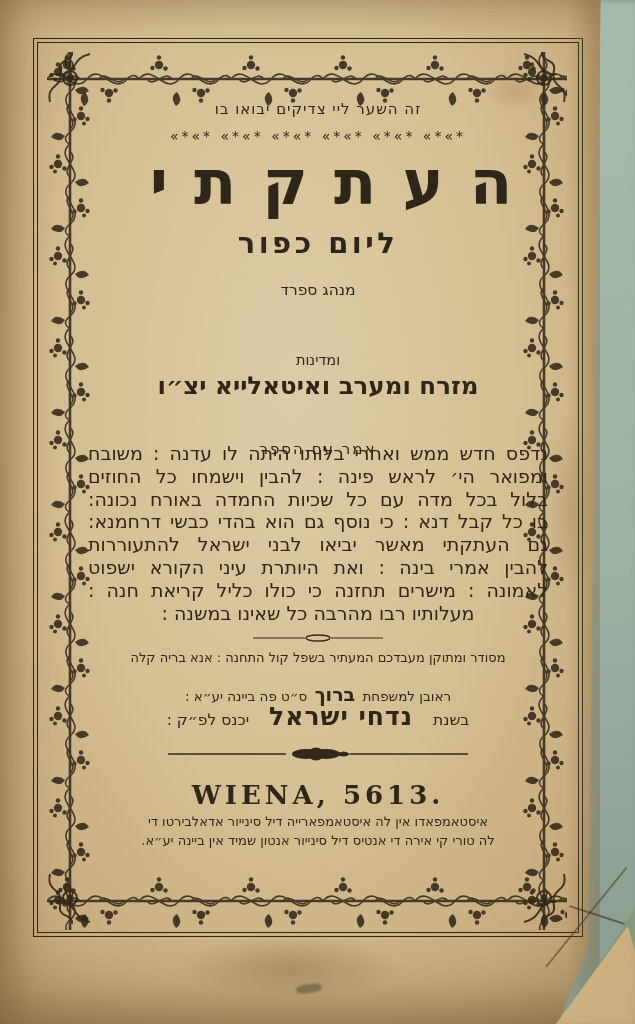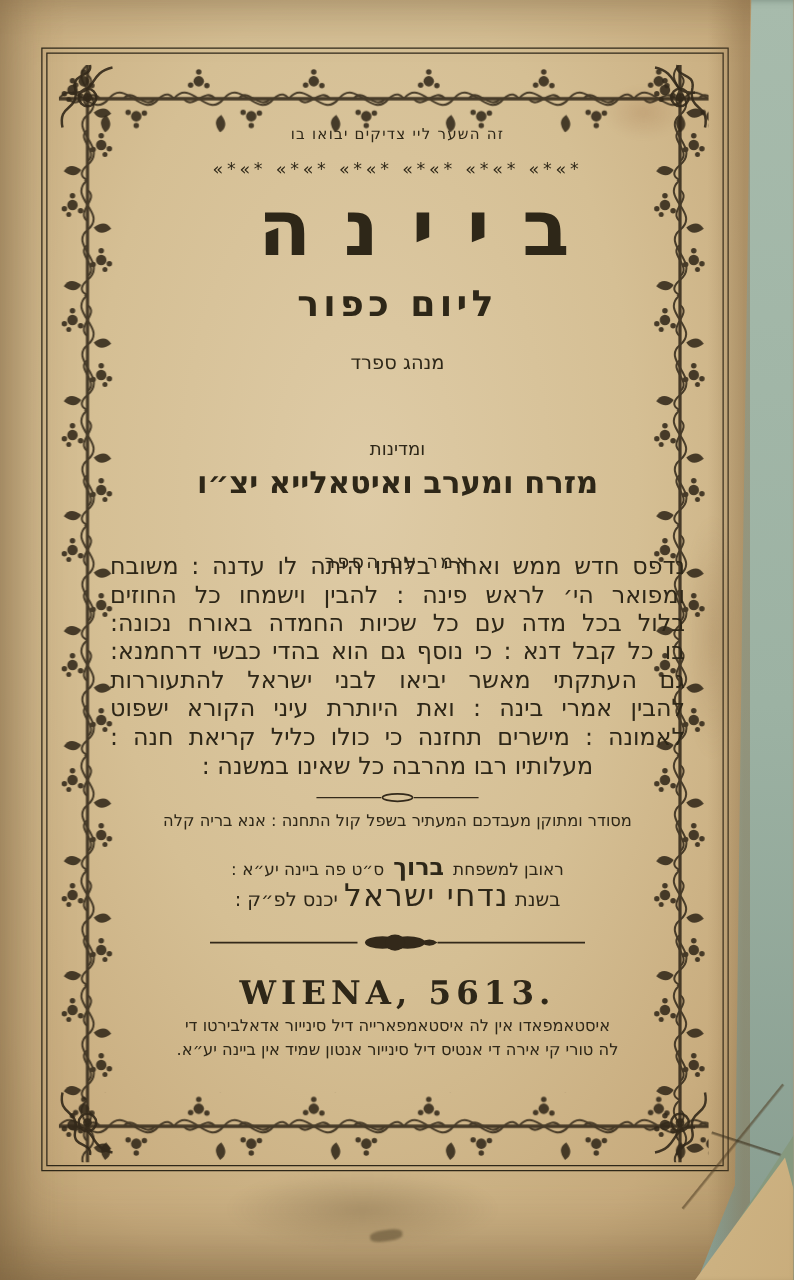--- a/index.html
+++ b/index.html
@@ -37,38 +37,38 @@
   .band-top{left:47px;top:52px;width:520px;height:54px;}
   .band-bottom{left:47px;top:874px;width:520px;height:56px;}
   .band-left{left:47px;top:52px;width:46px;height:878px;}
   .band-right{left:521px;top:52px;width:46px;height:878px;}
   .corner-knot{position:absolute;width:52px;height:60px;opacity:.9;}
   .ck-tl{left:44px;top:48px;} .ck-tr{left:518px;top:48px;}
   .ck-bl{left:44px;top:868px;} .ck-br{left:518px;top:868px;}
 
   .content{position:absolute;left:88px;top:0;width:460px;height:1024px;color:var(--ink);}
   .line{position:absolute;width:100%;text-align:center;direction:rtl;}
-  .gate-verse{top:100px;font-size:12px;letter-spacing:1px;text-align:center;}
+  .gate-verse{top:100px;font-size:15px;letter-spacing:1px;text-align:center;}
   .ornament-row{top:128px;font-size:14px;letter-spacing:3px;direction:ltr;color:var(--ink);}
   .main-title{top:150px;font-size:62px;font-weight:bold;letter-spacing:.42em;padding-left:.42em;line-height:1.05;}
   .subtitle{top:226px;font-size:29px;font-weight:bold;letter-spacing:.12em;}
   .rite{top:281px;font-size:15.5px;}
   .communities{top:302px;font-size:26.5px;font-weight:bold;}
   .and-districts{top:352px;font-size:14.5px;}
   .regions{top:371px;font-size:24.5px;font-weight:bold;}
   .said{top:440px;font-size:15px;letter-spacing:2px;}
   .poem{position:absolute;top:442px;width:100%;direction:rtl;font-size:19px;line-height:22.8px;}
   .poem .pline{text-align:justify;text-align-last:justify;}
   .poem .pline-last{text-align:center;text-align-last:center;}
   .divider-small{top:628px;}
   .colophon1{top:650px;font-size:13px;}
   .colophon2{top:683px;font-size:13.5px;}
   .colophon2 .big-name{font-size:19px;font-weight:bold;margin:0 3px;}
   .year-line{top:702px;font-size:15.5px;}
-  .year-line .chronogram{font-size:25px;font-weight:normal;margin:0 0;letter-spacing:1px;}
+  .year-line .chronogram{font-size:25px;font-weight:bold;margin:0 15px;letter-spacing:1px;}
   .divider-big{top:746px;}
   .wiena{top:780px;direction:ltr;font-family:"DejaVu Serif",serif;font-size:26px;font-weight:bold;letter-spacing:4px;}
   .imprint1{top:814px;font-size:13px;}
   .imprint2{top:833px;font-size:13px;}
 
   .stain{position:absolute;pointer-events:none;}
   .stain-bottom{left:140px;top:925px;width:300px;height:85px;border-radius:50%;
     background:radial-gradient(closest-side, rgba(98,76,44,.30), rgba(98,76,44,0) 72%);filter:blur(3px);}
   .stain-mark{left:296px;top:984px;width:26px;height:9px;background:rgba(72,58,34,.45);
     border-radius:40%;transform:rotate(-8deg);filter:blur(1px);}
@@ -205,21 +205,21 @@
       <path d="M46 6 C26 10 34 28 14 26"></path>
       <circle cx="26" cy="30" r="7"></circle>
           <circle cx="26" cy="30" r="2.5" fill="#33291a"></circle>
     </g>
       </svg>
   </div>
 
   <div class="content">
     <div class="line gate-verse">זה השער ליי צדיקים יבואו בו</div>
     <div class="line ornament-row">«*«* «*«* «*«* «*«* «*«* «*«*</div>
-    <div class="line main-title">ביינה</div>
+    <div class="line main-title">העתקתי</div>
     <div class="line subtitle">ליום כפור</div>
     <div class="line rite">מנהג ספרד</div>
     <div class="line and-districts">ומדינות</div>
     <div class="line regions">מזרח ומערב ואיטאלייא יצ״ו</div>
     <div class="line said">אמר עם הספר</div>
 
     <div class="poem">
       <div class="pline">נדפס חדש ממש ואחרי בלותו היתה לו עדנה : משובח</div>
       <div class="pline">ומפואר הי׳ לראש פינה : להבין וישמחו כל החוזים</div>
       <div class="pline">בלול בכל מדה עם כל שכיות החמדה באורח נכונה:</div>

